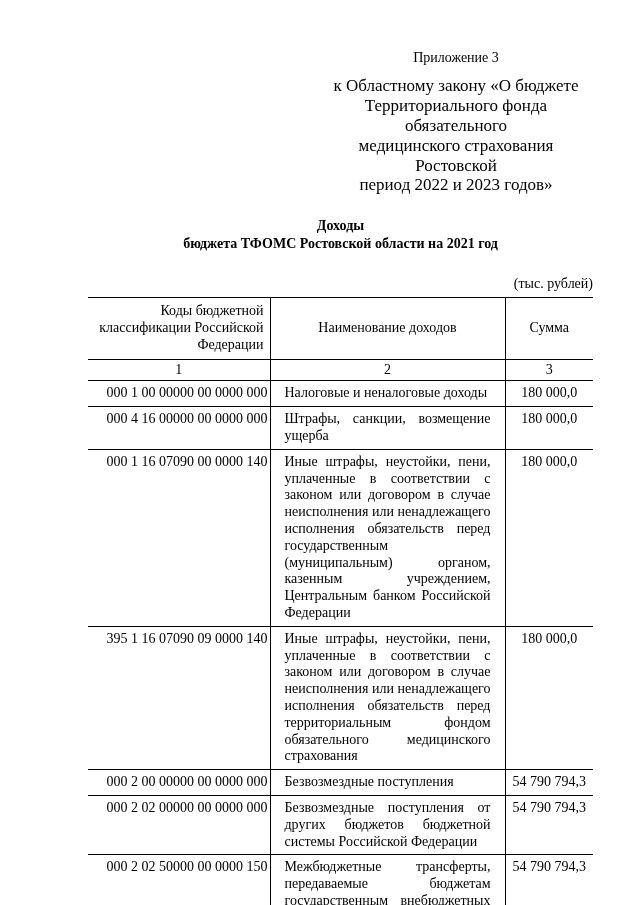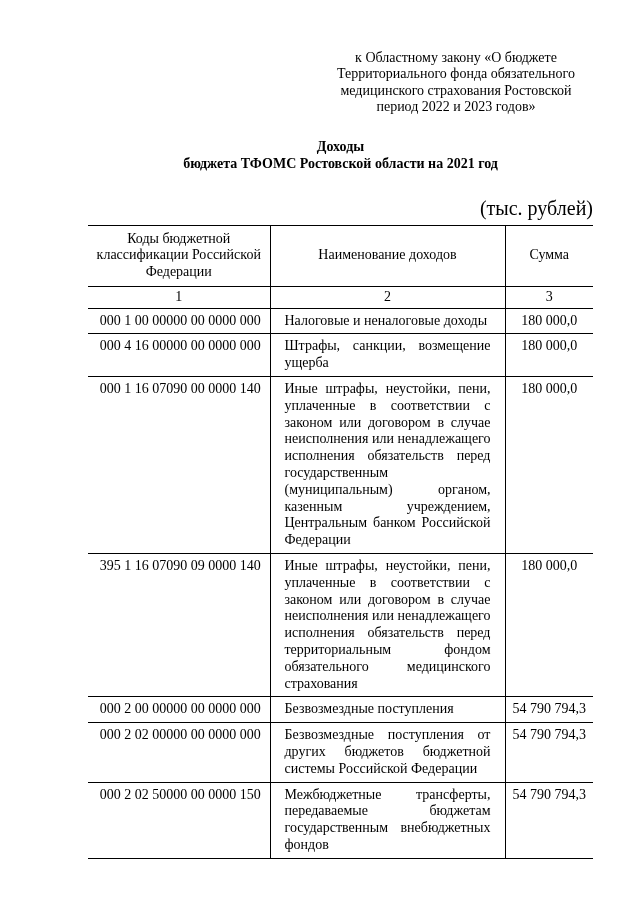--- a/index.html
+++ b/index.html
@@ -21,91 +21,92 @@
   .appendix-block {
     width: 274px;
     margin-left: auto;
     text-align: center;
   }
   .appendix-title {
     margin-bottom: 10px;
     font-size: 14px;
   }
   .law-ref {
-    font-size: 14px;
+    font-size: 17px;
     line-height: 1.17;
   }
   
   .doc-title {
     margin-top: 22px;
     text-align: center;
     font-weight: bold;
     font-size: 14px;
     line-height: 1.25;
   }
   
   .units {
     margin-top: 24px;
     margin-bottom: 5px;
     text-align: right;
-    font-size: 20px;
+    font-size: 14px;
   }
   
   table.budget-table {
     width: 100%;
     border-collapse: collapse;
     table-layout: fixed;
     font-size: 14px;
     line-height: 1.2;
   }
   col.c-code { width: 182px; }
   col.c-name { width: 235px; }
   col.c-sum  { width: 88px;  }
   .budget-table th,
   .budget-table td {
     border: 1px solid #000;
     vertical-align: top;
   }
   .budget-table th:first-child,
-  .budget-table td:first-child { border-left: none; }
+  .budget-table td:first-child { border-left: none; text-align: right; }
   .budget-table th:last-child,
   .budget-table td:last-child { border-right: none; text-align: center; }
   .budget-table th {
     font-weight: normal;
     text-align: center;
     vertical-align: middle;
     padding: 5px 6px;
   }
   .budget-table td.num {
     text-align: center;
     padding: 2px 4px;
   }
   .budget-table td.code {
     padding: 4px 2px 4px 5px;
     white-space: nowrap;
-    text-align: center;
+    text-align: right;
   }
   .budget-table td.name {
     padding: 4px 14px;
     text-align: justify;
     hyphens: auto;
     -webkit-hyphens: auto;
   }
   .budget-table td.sum {
     padding: 4px 3px;
     white-space: nowrap;
     margin-top: 20px;
   }
 </style>
 </head>
 <body>
 
 <div class="page">
 
   <div class="appendix-block">
+    <div class="appendix-title">Приложение 3</div>
     <div class="law-ref">
       <div>к Областному закону «О бюджете</div>
       <div>Территориального фонда обязательного</div>
       <div>медицинского страхования Ростовской</div>
       <div>период 2022 и 2023 годов»</div>
     </div>
   </div>
 
   <div class="doc-title">
     <div>Доходы</div>

